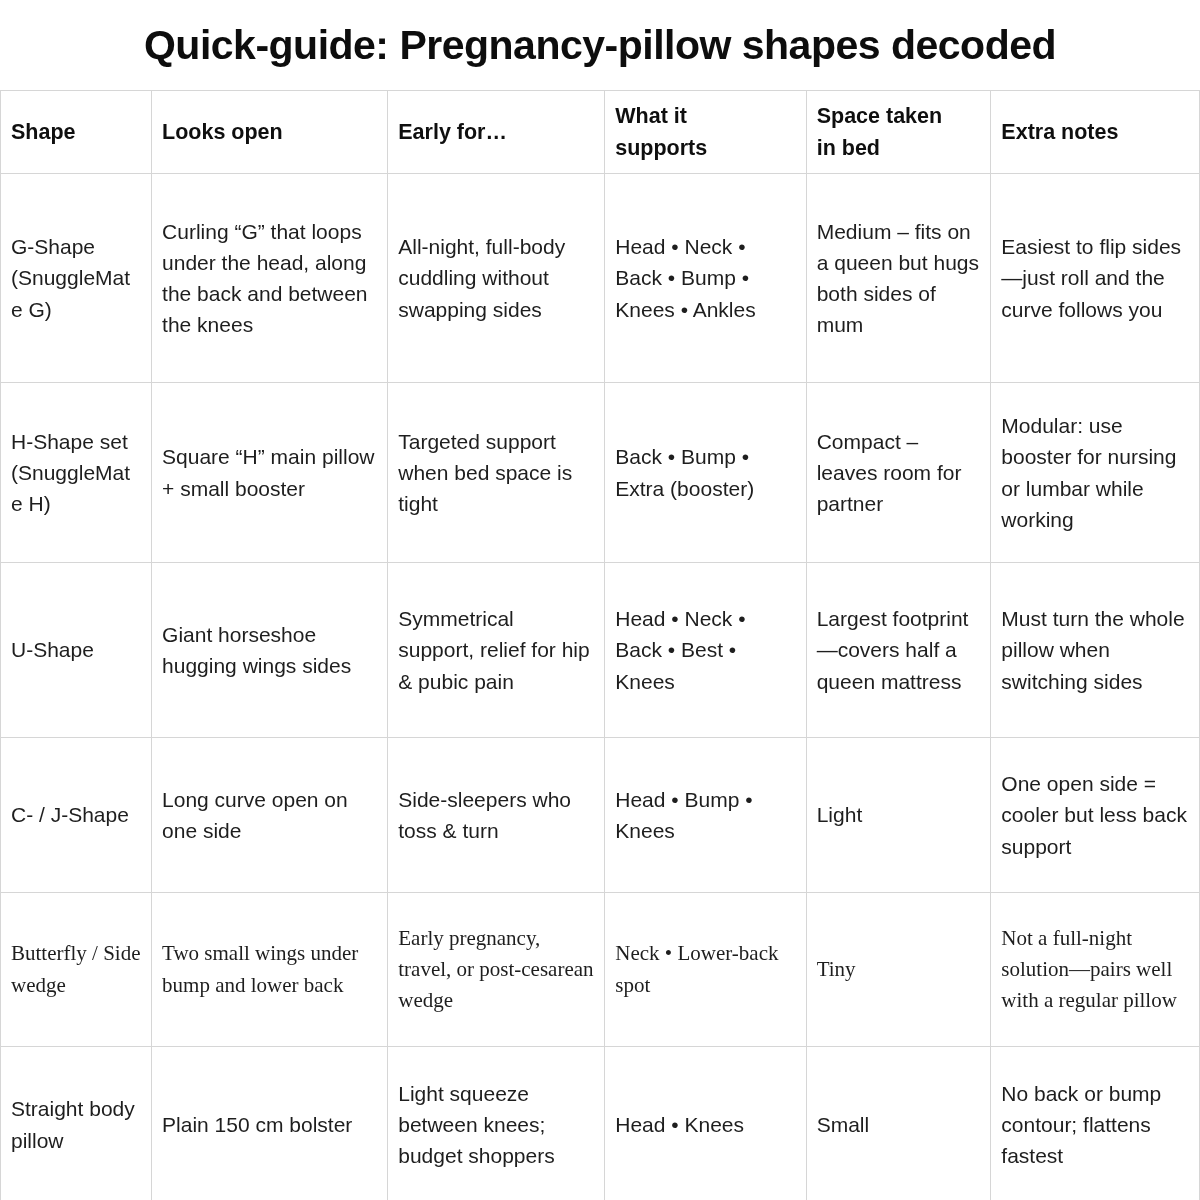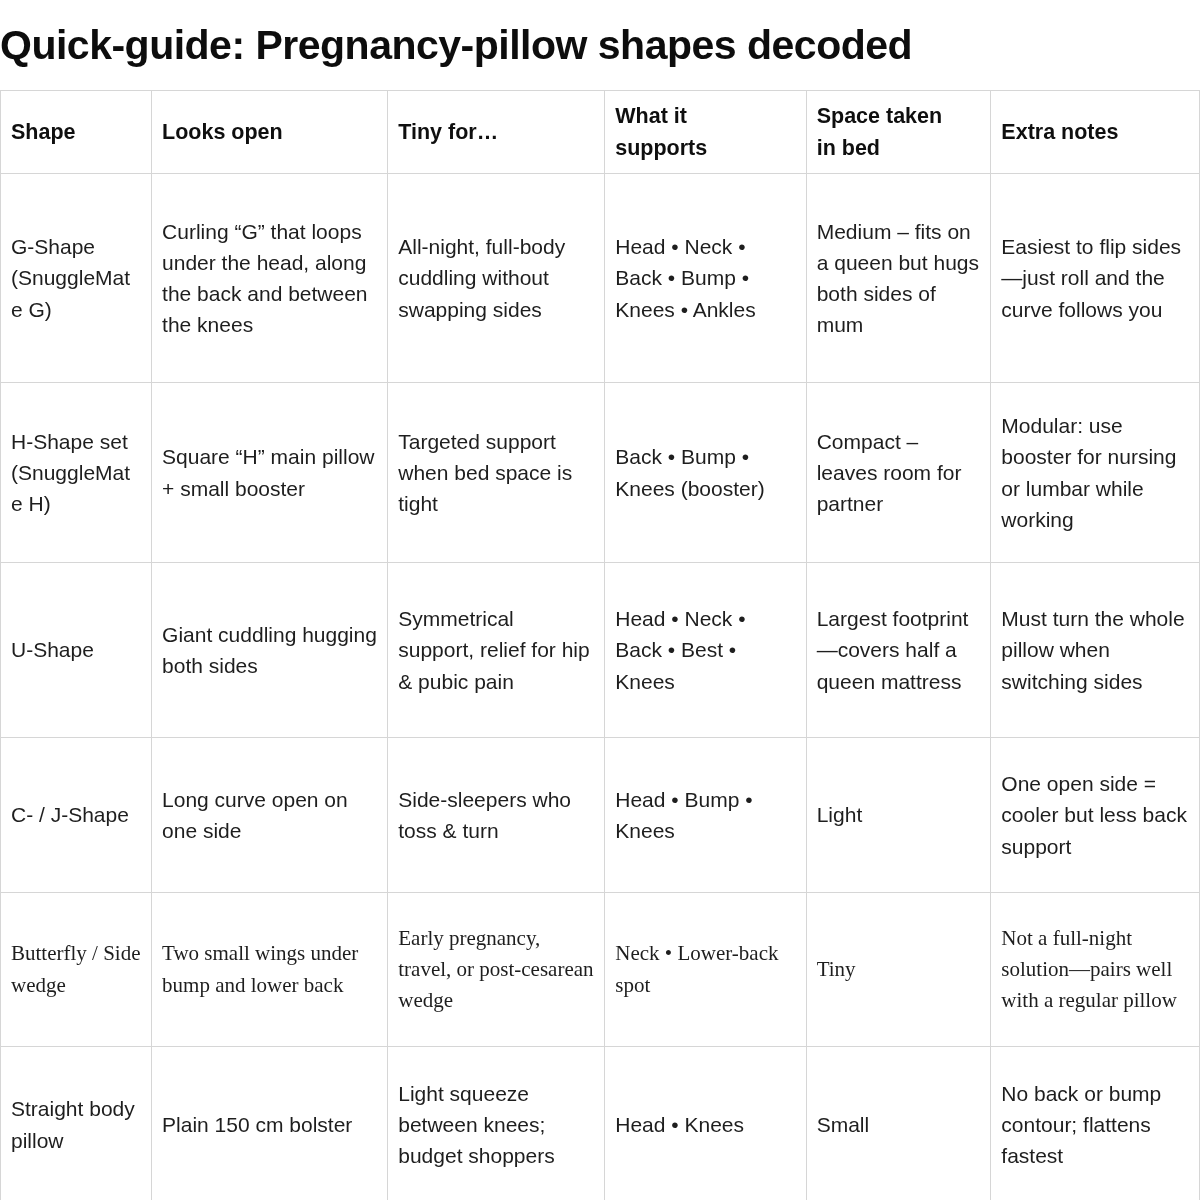--- a/index.html
+++ b/index.html
@@ -9,21 +9,21 @@
     width: 1200px;
     height: 1200px;
     overflow: hidden;
     font-family: "Liberation Sans", "DejaVu Sans", sans-serif;
     color: #1e1e1e;
   }
   .page-title {
     margin: 14px 0 0 0;
     height: 62px;
     line-height: 62px;
-    text-align: left;
+    text-align: center;
     font-size: 41px;
     font-weight: bold;
     letter-spacing: -0.5px;
     color: #0d0d0d;
   }
   table.guide {
     margin-top: 14px;
     width: 1200px;
     border-collapse: collapse;
     table-layout: fixed;
@@ -71,48 +71,48 @@
       <col class="c-1">
       <col class="c-2">
       <col class="c-3">
       <col class="c-4">
       <col class="c-5">
   </colgroup>
   <thead>
     <tr class="r-head">
       <th>Shape</th>
       <th>Looks open</th>
-      <th>Tiny for…</th>
+      <th>Early for…</th>
       <th>What it
 supports</th>
       <th>Space taken
 in bed</th>
       <th>Extra notes</th>
     </tr>
   </thead>
   <tbody>
     <tr class="r-0">
       <td>G-Shape (SnuggleMate G)</td>
       <td>Curling “G” that loops under the head, along the back and between the knees</td>
       <td>All-night, full-body cuddling without swapping sides</td>
       <td>Head • Neck • Back • Bump • Knees • Ankles</td>
       <td>Medium – fits on a queen but hugs both sides of mum</td>
       <td>Easiest to flip sides—just roll and the curve follows you</td>
     </tr>
     <tr class="r-1">
       <td>H-Shape set (SnuggleMate H)</td>
       <td>Square “H” main pillow + small booster</td>
       <td>Targeted support when bed space is tight</td>
-      <td>Back • Bump • Knees (booster)</td>
+      <td>Back • Bump • Extra (booster)</td>
       <td>Compact – leaves room for partner</td>
       <td>Modular: use booster for nursing or lumbar while working</td>
     </tr>
     <tr class="r-2">
       <td>U-Shape</td>
-      <td>Giant cuddling hugging both sides</td>
+      <td>Giant horseshoe hugging wings sides</td>
       <td>Symmetrical support, relief for hip &amp; pubic pain</td>
       <td>Head • Neck • Back • Best • Knees</td>
       <td>Largest footprint—covers half a queen mattress</td>
       <td>Must turn the whole pillow when switching sides</td>
     </tr>
     <tr class="r-3">
       <td>C- / J-Shape</td>
       <td>Long curve open on one side</td>
       <td>Side-sleepers who toss &amp; turn</td>
       <td>Head • Bump • Knees</td>

